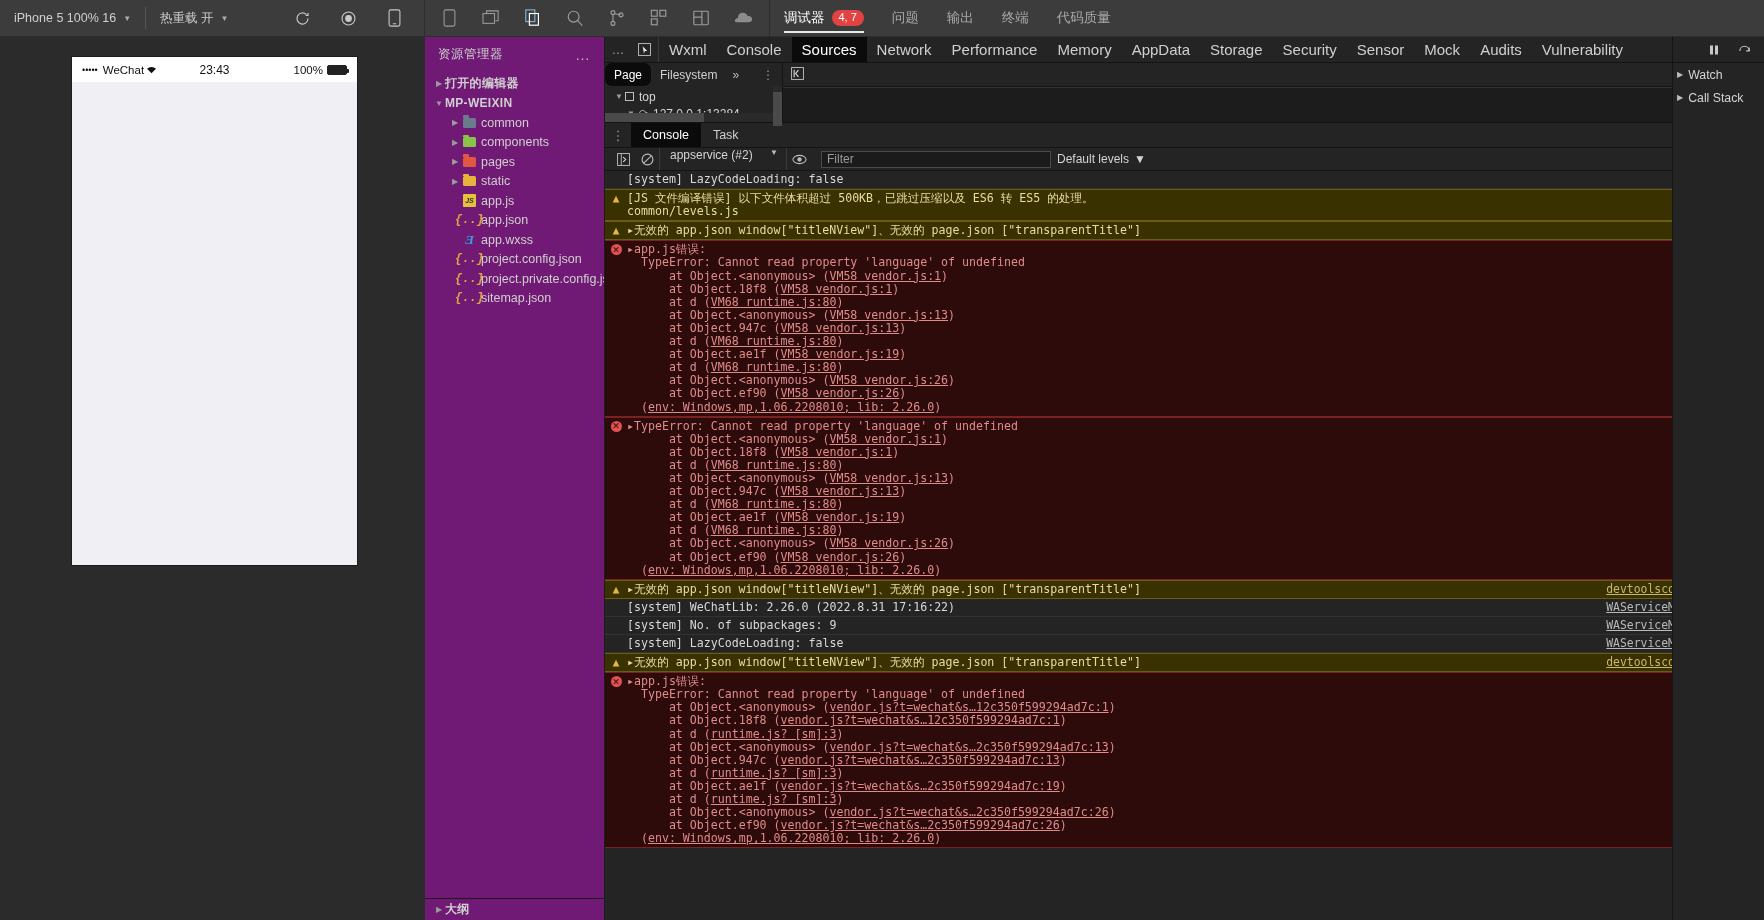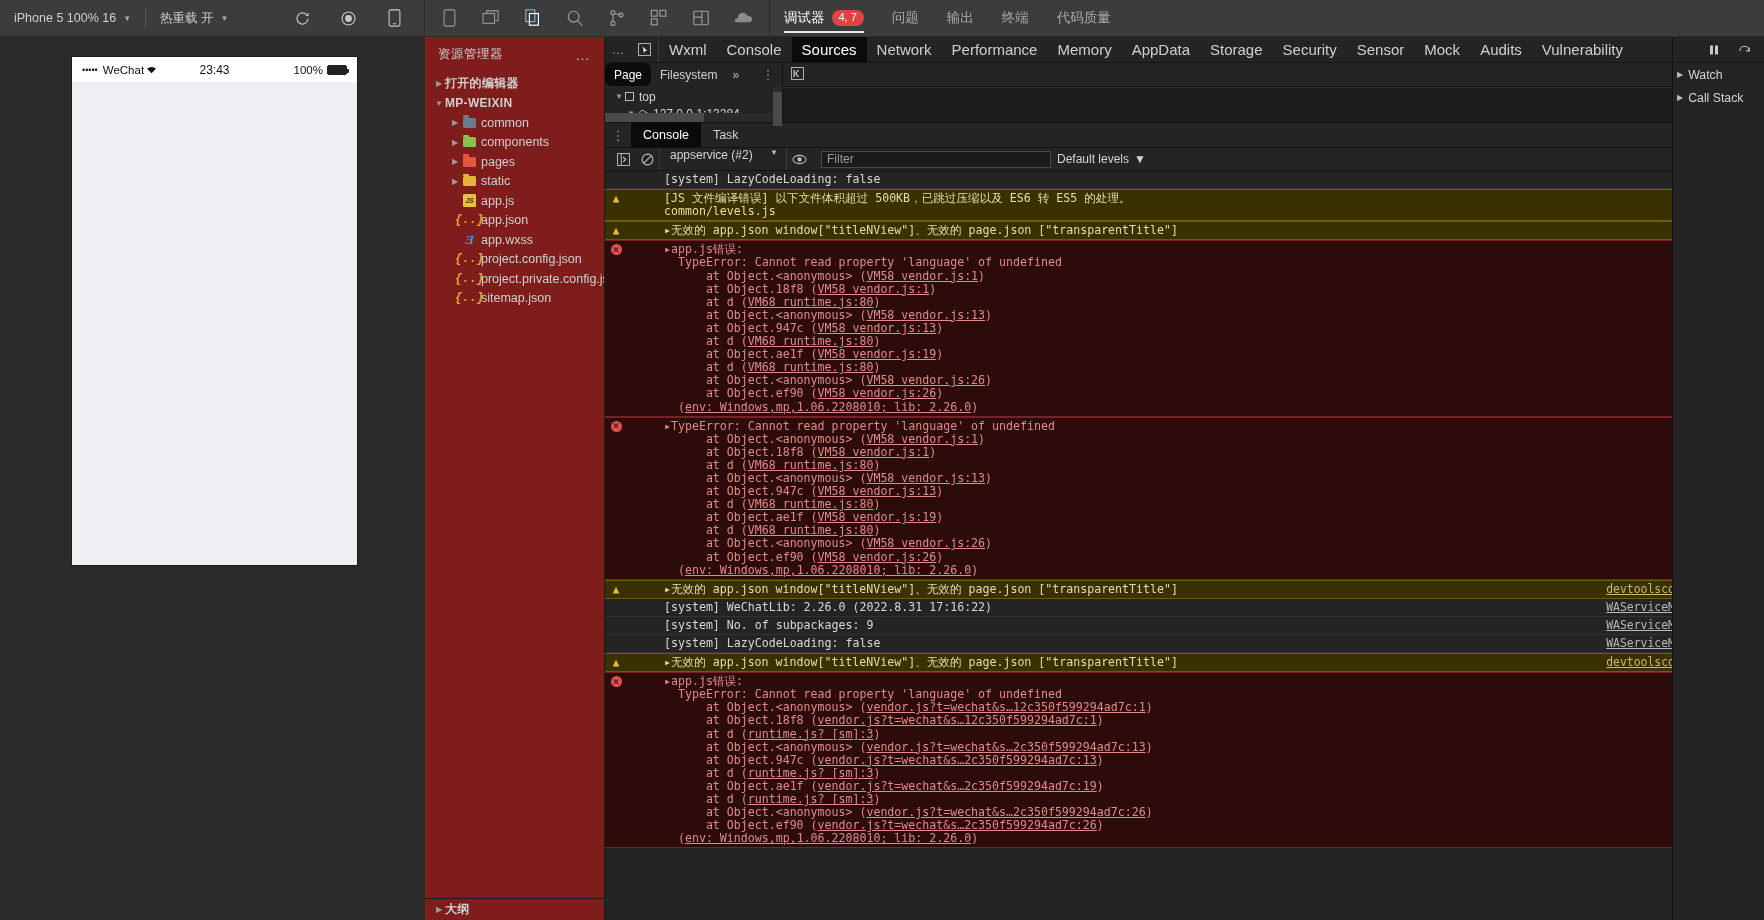--- a/index.html
+++ b/index.html
@@ -43,21 +43,21 @@
   .bat::after{content:'';position:absolute;right:-3px;top:3px;width:2px;height:4px;background:#222;border-radius:0 1px 1px 0;}
   .phone-nav { height:36px; background:#fff; display:flex; align-items:center; justify-content:center; position:relative; border-bottom:1px solid #e6e6e6;}
   .phone-title { font-size:13px; color:#111; }
   .caps { position:absolute; right:10px; top:50%; transform:translateY(-50%); display:flex; align-items:center; border:1px solid #d5d5d5; border-radius:13px; height:24px; padding:0 3px; background:#fff;}
   .caps .d3{ padding:0 9px; font-size:11px; letter-spacing:2px; color:#222;}
   .caps .vdiv{ width:1px; height:14px; background:#e0e0e0;}
   .caps .circ{ width:22px; height:22px; display:flex; align-items:center; justify-content:center;}
   .phone-body { flex:1; background:#efeff4; }
 
   
-  .explorer { width:180px; flex:0 0 180px; background:#7f1d1d; display:flex; flex-direction:column; border-right:1px solid #1b1b1b; }
+  .explorer { width:180px; flex:0 0 180px; background:#701a75; display:flex; flex-direction:column; border-right:1px solid #1b1b1b; }
   .exp-head { height:35px; display:flex; align-items:center; padding:0 13px; color:#cfcfcf; font-size:12.5px; letter-spacing:.5px;}
   .exp-more { margin-left:auto; color:#bbb; font-size:15px; letter-spacing:1px; }
   .exp-tree { flex:1; overflow:hidden; padding-top:2px;}
   .row { height:19.5px; display:flex; align-items:center; color:#cfcfcf; font-size:12.5px; white-space:nowrap; cursor:default;}
   .tw { width:12px; display:inline-flex; justify-content:center; color:#9b9b9b; font-size:8px; flex:0 0 12px;}
   .fi { width:17px; flex:0 0 17px; display:inline-flex; align-items:center; justify-content:center; margin-right:3px;}
   .d0{ padding-left:8px;} .d2{ padding-left:24px;}
   .bold{ font-weight:bold; font-size:12px; letter-spacing:.3px;}
   .folder{ width:13px; height:10px; background:#c09553; border-radius:1.5px; position:relative;}
   .folder::before{content:'';position:absolute;top:-2.5px;left:0;width:6px;height:2.5px;background:#c09553;border-radius:1px 1px 0 0;}
@@ -104,21 +104,21 @@
   .cons-toolbar{ height:23px; flex:0 0 23px; display:flex; align-items:center; gap:0; background:#242424; border-bottom:1px solid #141414; padding-left:6px;}
   .ctb-btn{ width:24px; height:23px; display:flex; align-items:center; justify-content:center; color:#bdbdbd;}
   .ctb-sel{ display:flex; gap:10px; padding:0 8px 0 10px; font-size:12px; color:#d4d4d4; min-width:128px; border-left:1px solid #3a3a3a; border-right:1px solid #3a3a3a; height:100%;}
   .ctb-sel .caret2{ margin-left:auto; font-size:8px; color:#bbb;}
   .ctb-filter{ flex:0 0 230px; height:17px; margin-left:10px; background:#1b1b1b; border:1px solid #4a4a4a; color:#9a9a9a; font-size:12px; padding:0 5px; display:flex; align-items:center;}
   .ctb-levels{ margin-left:6px; font-size:12px; color:#d4d4d4; display:flex; align-items:center; gap:5px;}
 
   .cons-log{ flex:1; overflow:hidden; background:#242424; font-family:"DejaVu Sans Mono","Liberation Mono",monospace; font-size:11.6px; }
   .msg{ position:relative; padding:2px 0 2px 0; border-bottom:1px solid #323232; line-height:1.13; display:flex; }
   .msg .gutter{ width:22px; flex:0 0 22px; display:flex; justify-content:center; padding-top:1px;}
-  .msg .content{ flex:1; min-width:0; padding-right:0; white-space:pre; overflow:hidden;margin-left:37px;}
+  .msg .content{ flex:1; min-width:0; padding-right:0; white-space:pre; overflow:hidden;}
   .msg .srclink{ position:absolute; right:0; top:2px; color:#b9b9b9; text-decoration:underline; font-size:11.4px; white-space:nowrap;}
   .m-system{ background:#242424; color:#d8d8d8;}
   .m-warn{ background:#3a3100; color:#e0c96b; border-top:1px solid #6b5b13; border-bottom:1px solid #6b5b13;}
   .m-warn .content{ color:#e8dca0;}
   .m-err{ background:#2d0b0b; color:#e88b8b; border-top:1px solid #7a2222; border-bottom:1px solid #7a2222;}
   .m-err .content{ color:#e08a8a;}
   .m-err .ul{ text-decoration:underline; color:#e08a8a;}
   .m-err .srclink{ color:#c98a8a;}
   .m-warn .srclink{ color:#c9b86b;}
   .wicon{ color:#e2b93d; font-size:11px; line-height:1;}

